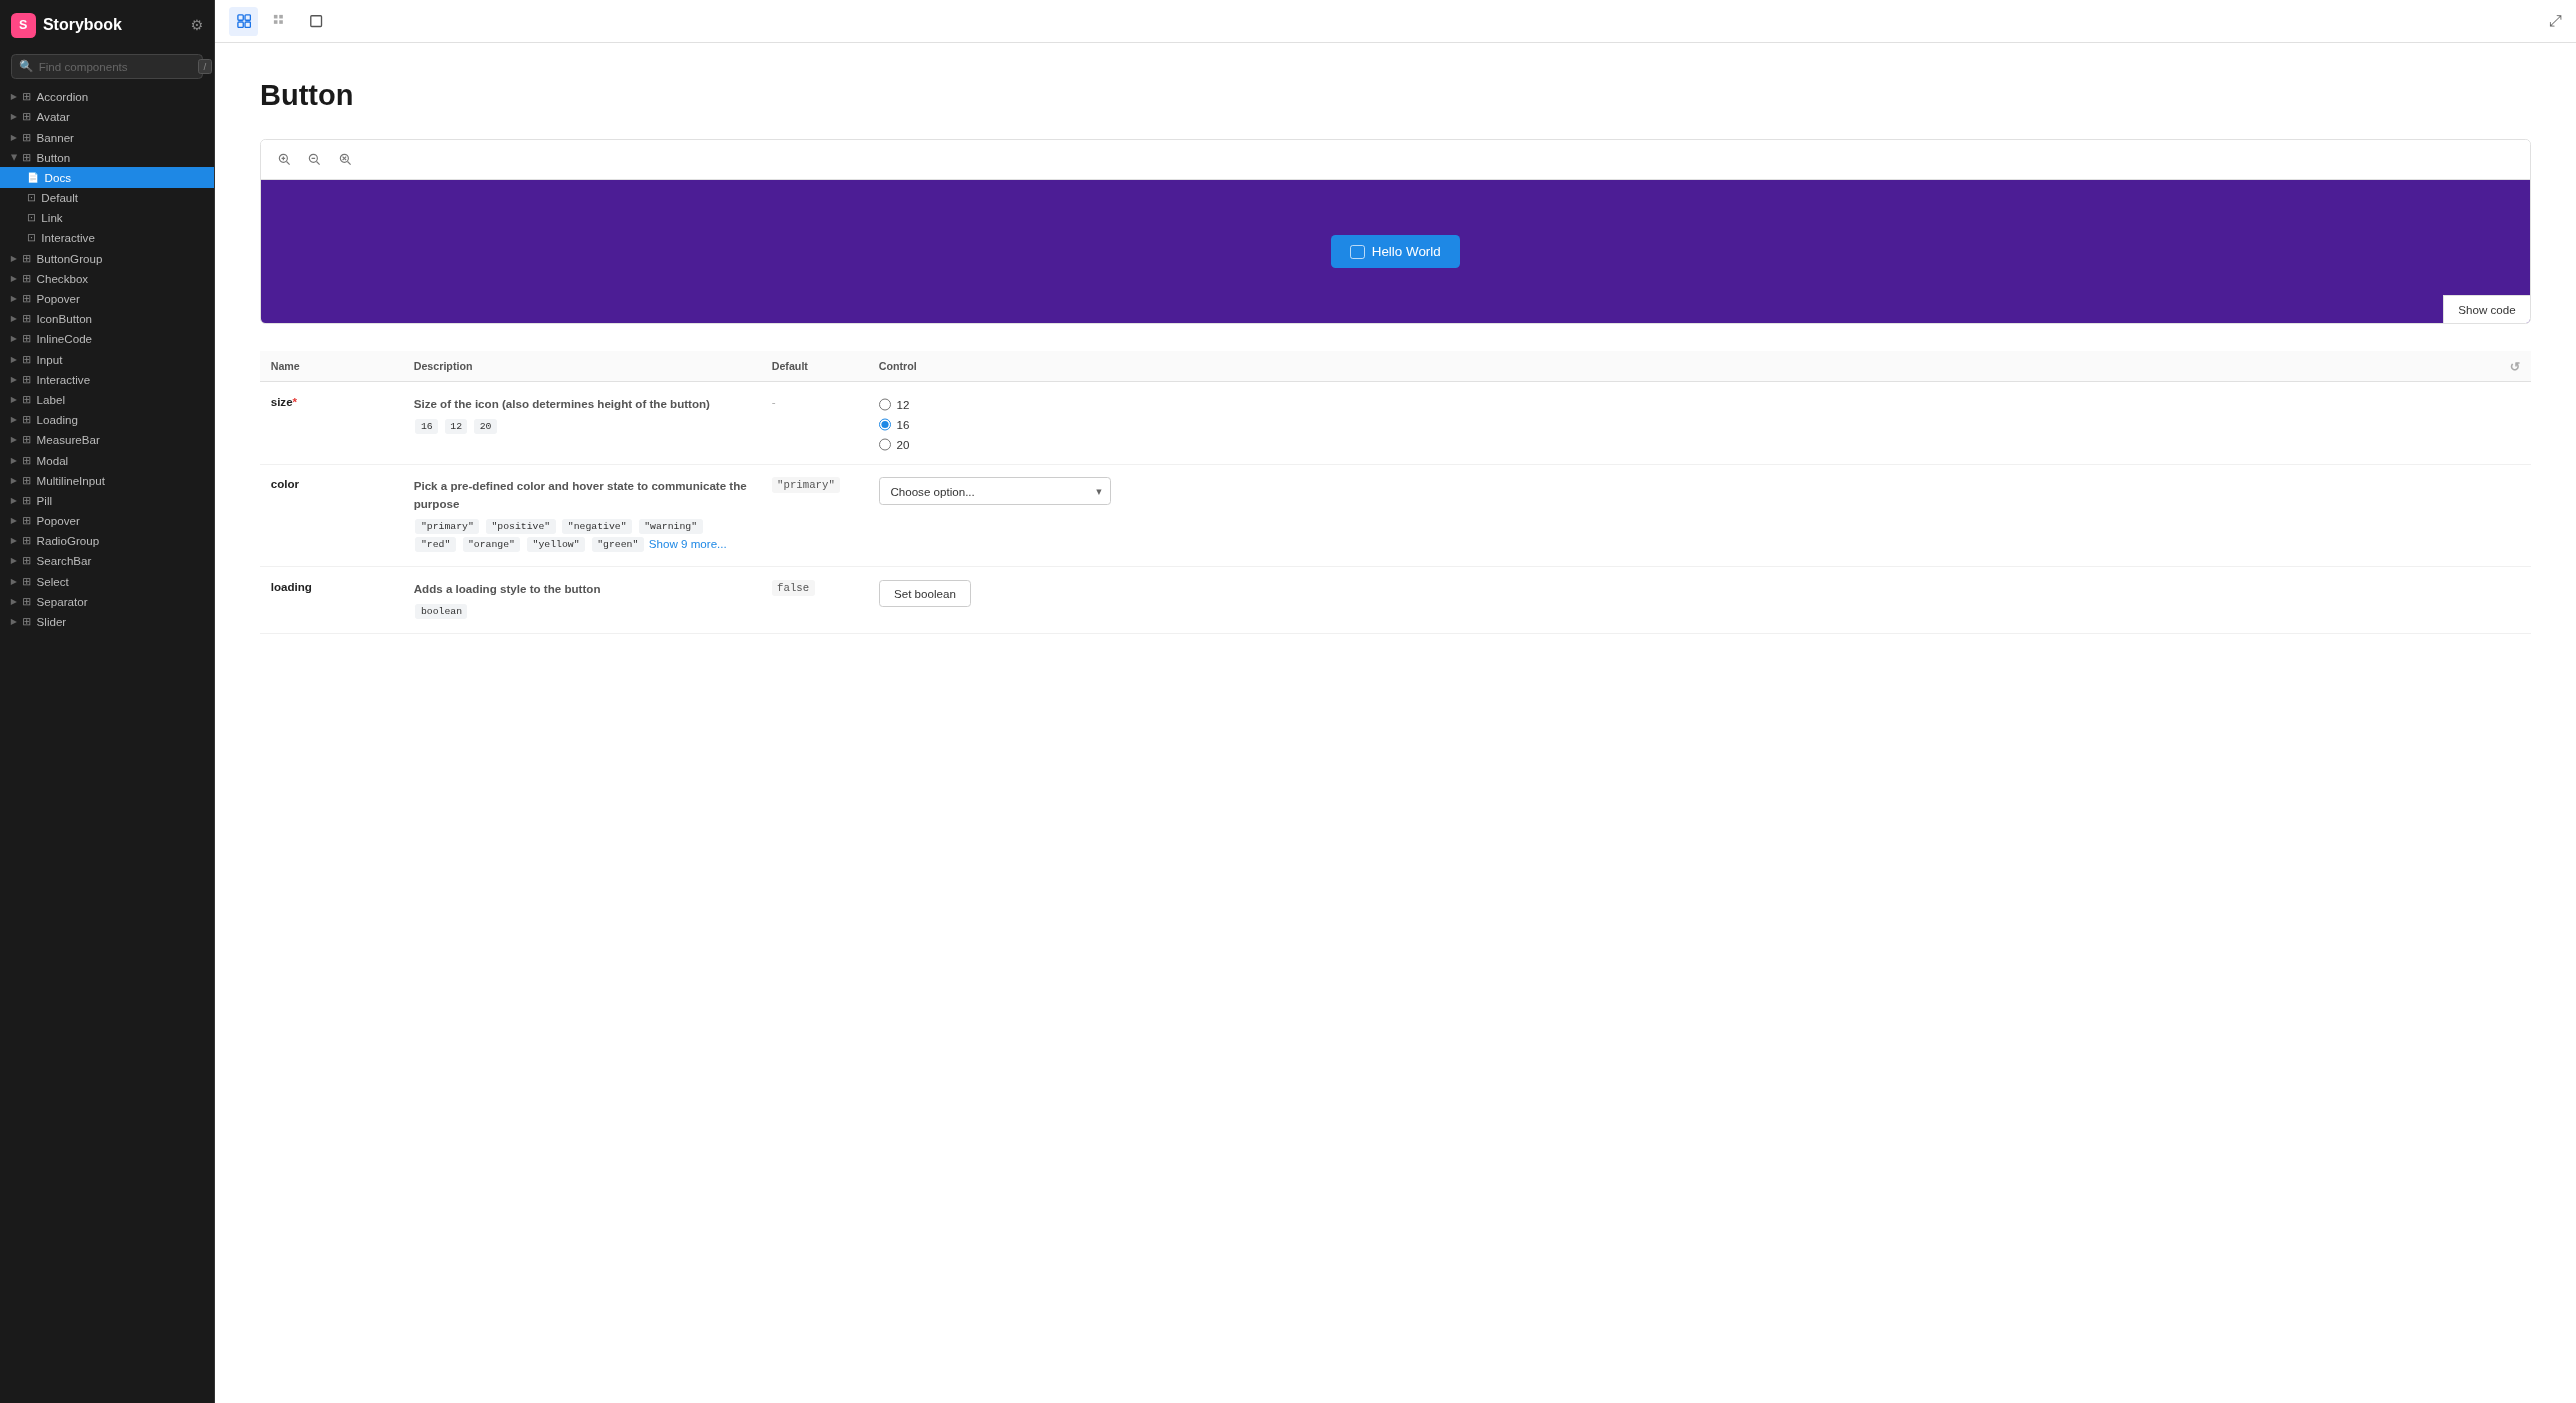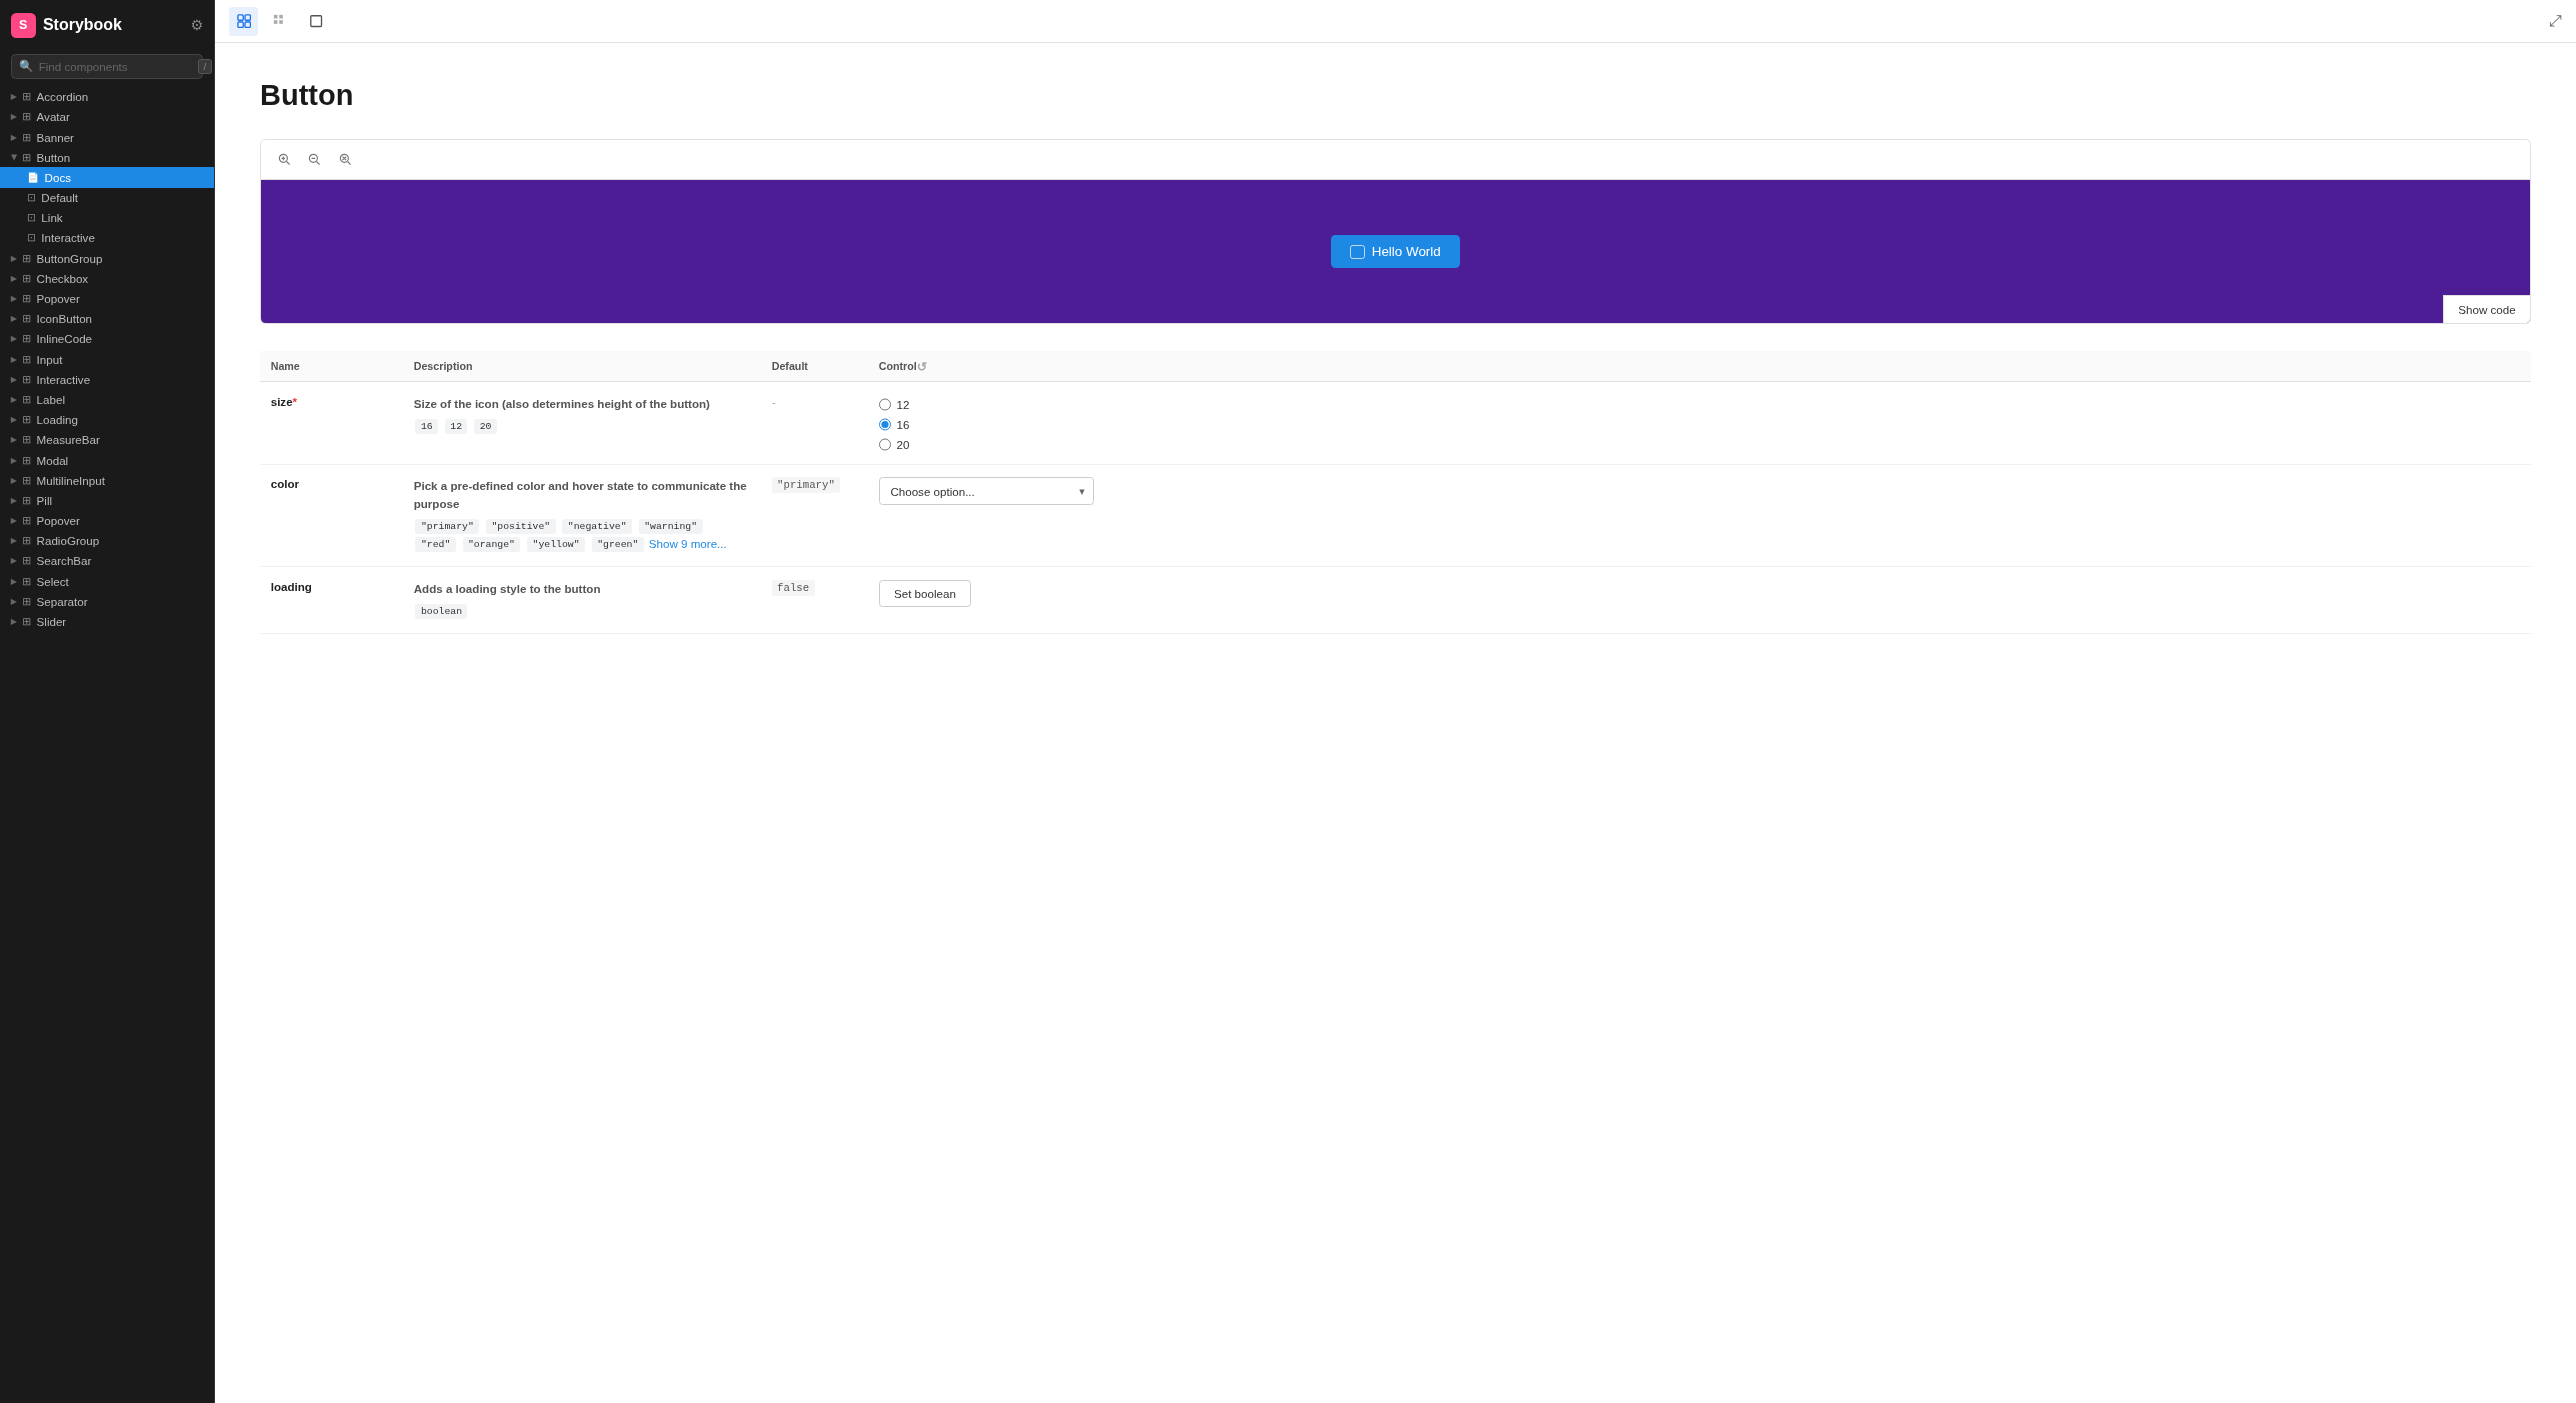--- a/index.html
+++ b/index.html
@@ -277,21 +277,21 @@
     }
     .default-dash { color: #aaa; }
 
     
     .radio-group { display: flex; flex-direction: column; gap: 7.2px; margin-top: 3.6px; }
     .radio-item { display: flex; align-items: center; gap: 5.4px; font-size: 11.6px; color: #333; }
     .radio-input { accent-color: #1e88e5; width: 12.5px; height: 12.5px; cursor: pointer; }
     .select-wrapper {
       position: relative;
       display: inline-block;
-      width: 215px;
+      width: 232px;
     }
     .select-wrapper select {
       width: 100%;
       padding: 6.3px 29px 6.3px 10.7px;
       border: 0.9px solid #ccc;
       border-radius: 3.6px;
       background: #fff;
       font-size: 11.6px;
       color: #333;
       appearance: none;
@@ -578,21 +578,21 @@
         <button class="show-code-btn">Show code</button>
       </div>
     </div>
 
     <table class="controls-table">
       <thead>
         <tr>
           <th class="col-name">Name</th>
           <th class="col-desc">Description</th>
           <th class="col-default">Default</th>
-          <th class="col-control" style="display:flex;align-items:center;">
+          <th class="col-control" style="display:flex;align-items:center;justify-content:space-between;">
             <span>Control</span>
             <span class="reset-icon">↺</span>
           </th>
         </tr>
       </thead>
       <tbody>
 
         <tr>
           <td>
             <span class="param-name">size<span class="required-star">*</span></span>

